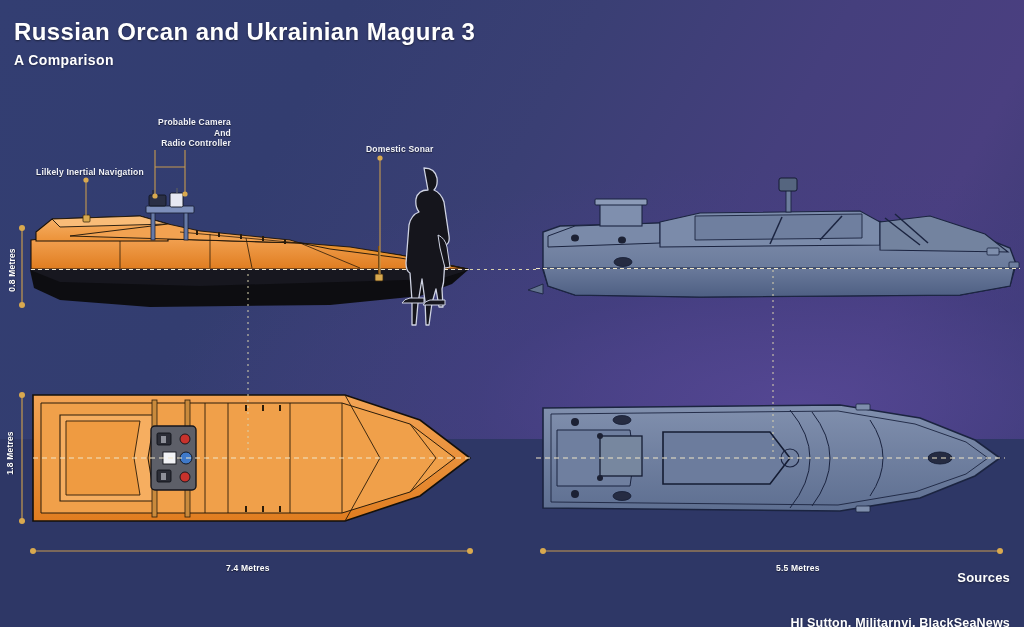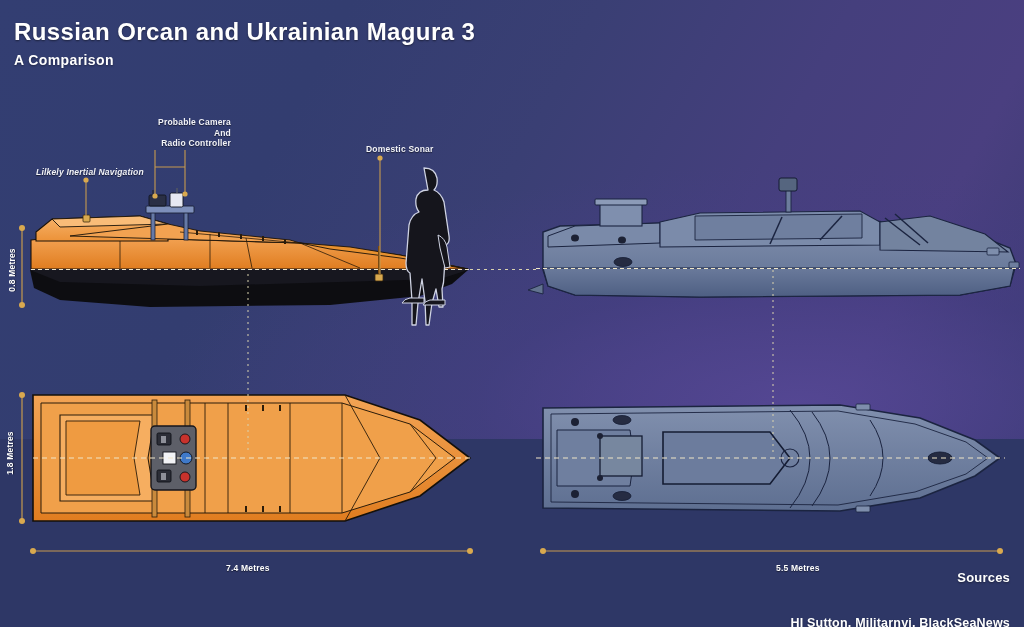--- a/index.html
+++ b/index.html
@@ -53,21 +53,21 @@
   .dimcap{fill:#d9a94f;}
 </style>
 </head>
 <body>
 
 <div id="stage">
 
   <div class="txt title">Russian Orcan and Ukrainian Magura 3</div>
   <div class="txt subtitle">A Comparison</div>
 
-  <div class="txt anno" style="left:36px;top:167px;font-style:italic;">Lilkely Inertial Navigation</div>
+  <div class="txt anno" style="left:36px;top:167px;">Lilkely Inertial Navigation</div>
 
   <div class="txt anno" style="left:141px;top:117px;width:90px;">
     <div>Probable Camera</div>
     <div>And</div>
     <div>Radio Controller</div>
   </div>
 
   <div class="txt anno" style="left:350px;top:144px;padding-left:16px;">Domestic Sonar</div>
 
   <div class="txt vdim" style="left:-14px;top:265px;width:52px;text-align:center;transform:rotate(-90deg);">0.8 Metres</div>

